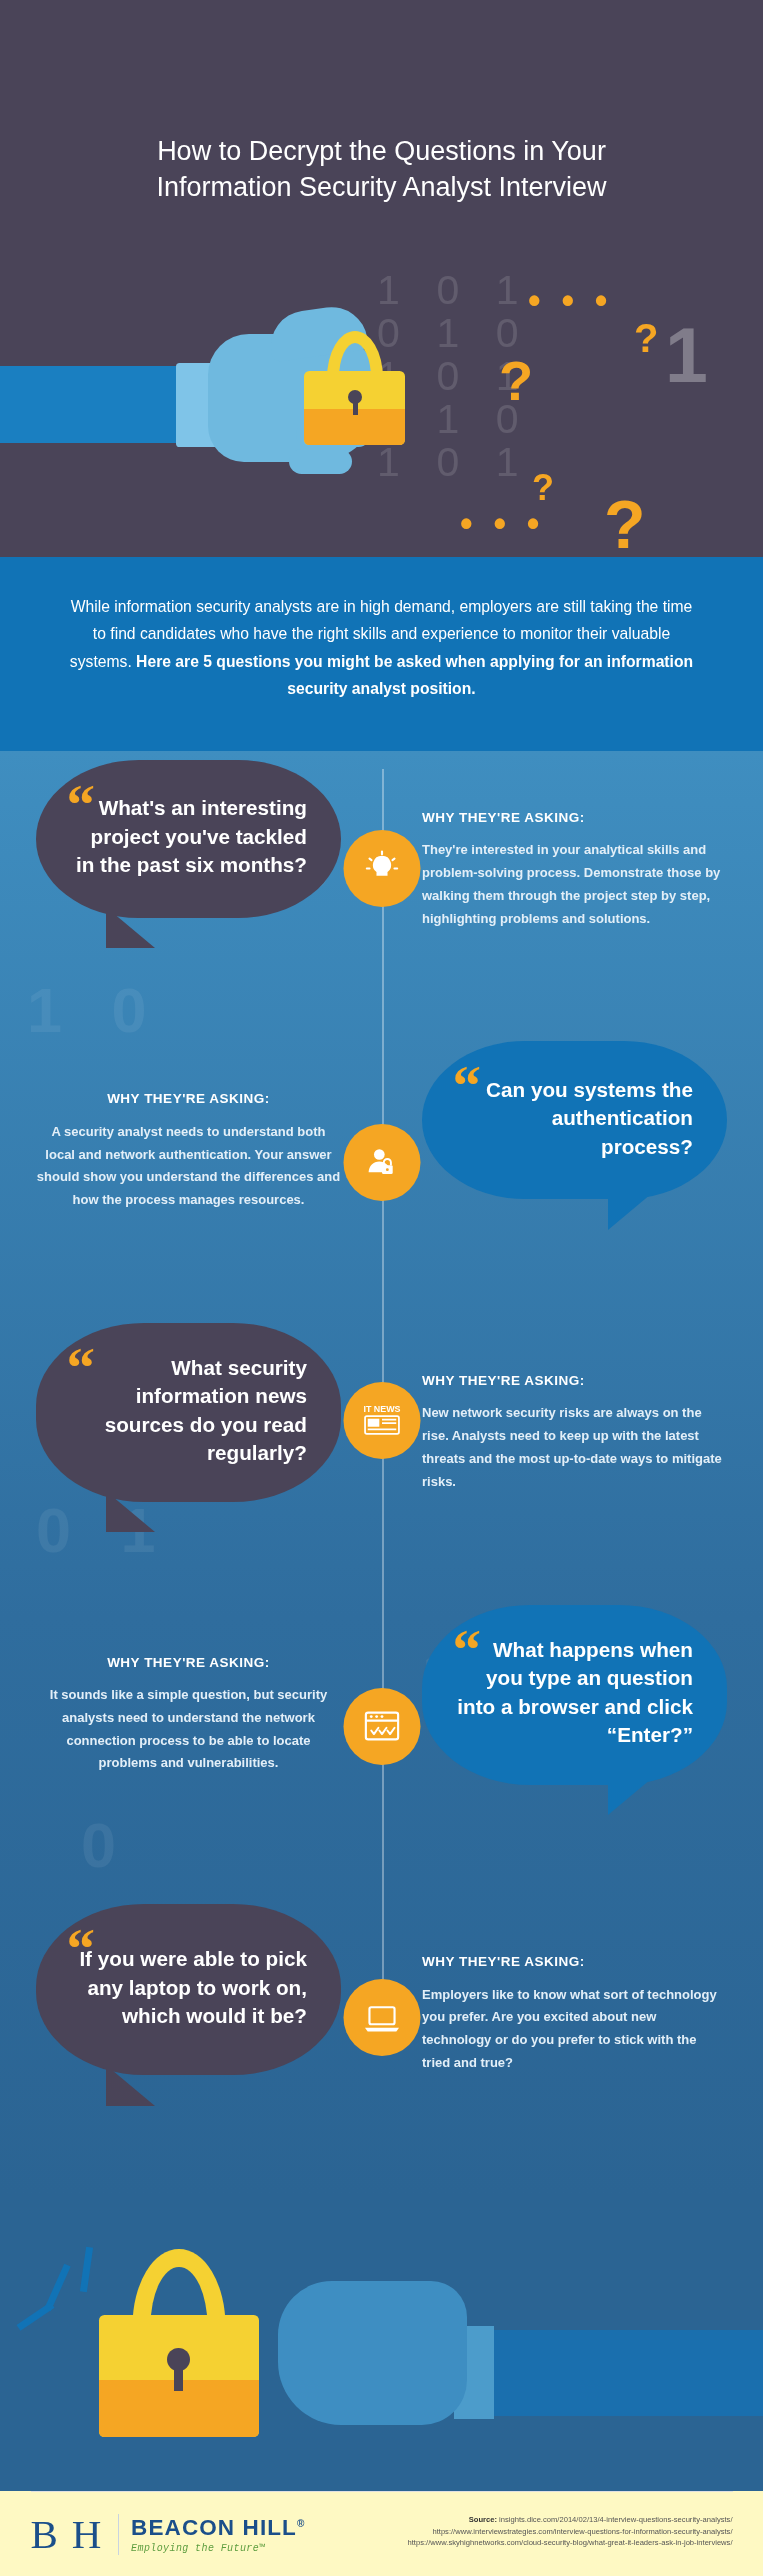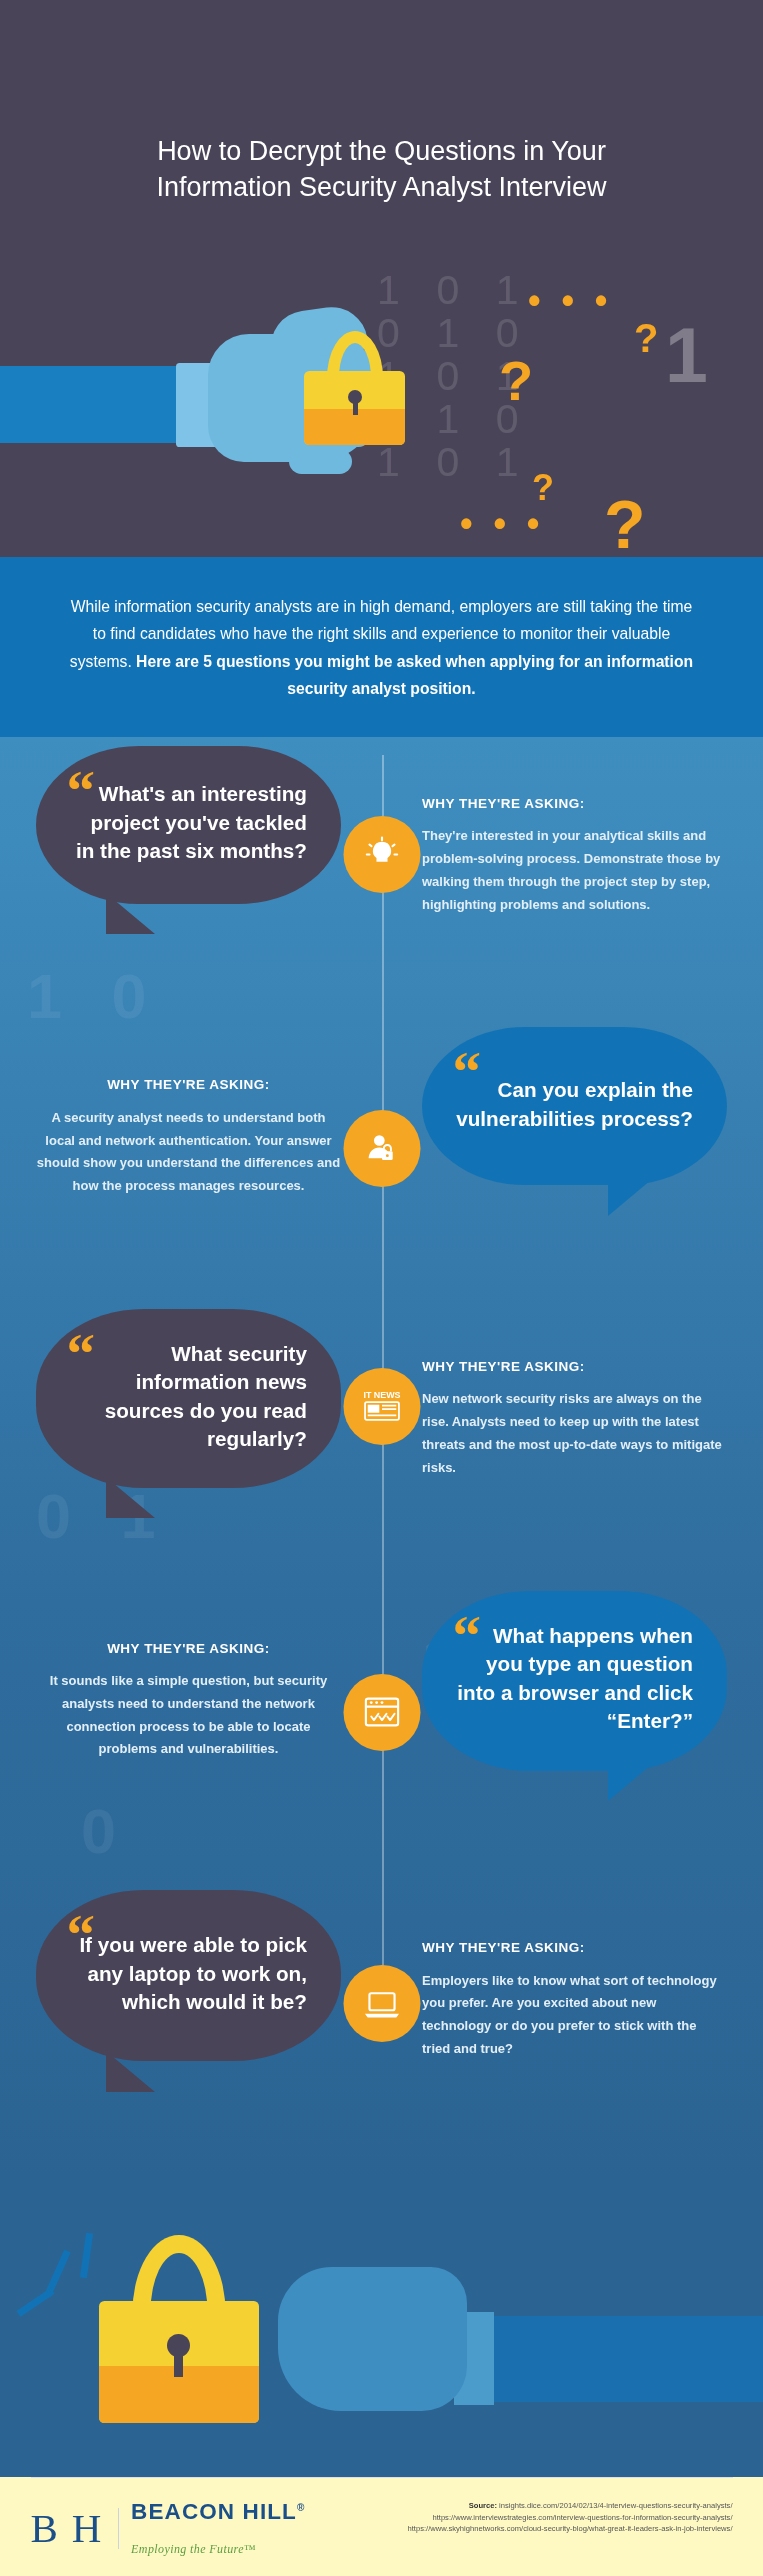--- a/index.html
+++ b/index.html
@@ -155,21 +155,21 @@
     border-radius: 50%;
   }
   .lock .keyslot {
     position: absolute;
     background: #4a4458;
   }
 
   
   .intro {
     background: #1173b6;
-    padding: 36px 66px 34px;
+    padding: 36px 66px 48px;
     position: relative;
   }
   .intro p {
     color: #ffffff;
     font-size: 15.7px;
     line-height: 1.75;
     text-align: center;
   }
   .intro b { font-weight: bold; }
 
@@ -362,25 +362,25 @@
   .bh-name {
     color: #1b4f8a;
     font-size: 22.5px;
     font-weight: bold;
     letter-spacing: 1.1px;
     line-height: 1.1;
   }
   .bh-name sup { font-size: 10px; vertical-align: super; }
   .bh-tag {
     color: #5d9d3f;
-    font-size: 12px;
-    font-family: Liberation Serif, serif;
+    font-size: 10px;
+    font-family: Liberation Mono, monospace;
     font-style: italic;
     letter-spacing: 0.4px;
-    margin-top: 17px;
+    margin-top: 2px;
   }
   .sources {
     margin-left: auto;
     max-width: 359px;
     text-align: right;
   }
   .sources-label {
     font-size: 7.6px;
     font-weight: bold;
     color: #333;
@@ -490,21 +490,21 @@
           <g>
             <path d="M25 26v-3a4 4 0 0 1 8 0v3" fill="none" stroke="#ffffff" stroke-width="2.2"></path>
             <rect x="23" y="26" width="12" height="10" rx="1.6" fill="#ffffff"></rect>
             <circle cx="29" cy="31" r="1.6" fill="#f5a623"></circle>
           </g>
         </svg>
       </div>
       <div class="col" style="margin-left:auto;">
         <div class="bubble blue">
           <span class="quote-mark quote-right">“</span>
-          <div class="bubble-text">Can you explain the vulnerabilities process?</div>
+          <div class="bubble-text">Can you systems the authentication process?</div>
           <span class="tail tail-right"></span>
         </div>
       </div>
     </div>
 
     <div class="row" style="min-height:269px;">
       <div class="col">
         <div class="bubble purple">
           <span class="quote-mark quote-left">“</span>
           <div class="bubble-text">What security information news sources do you read regularly?</div>

